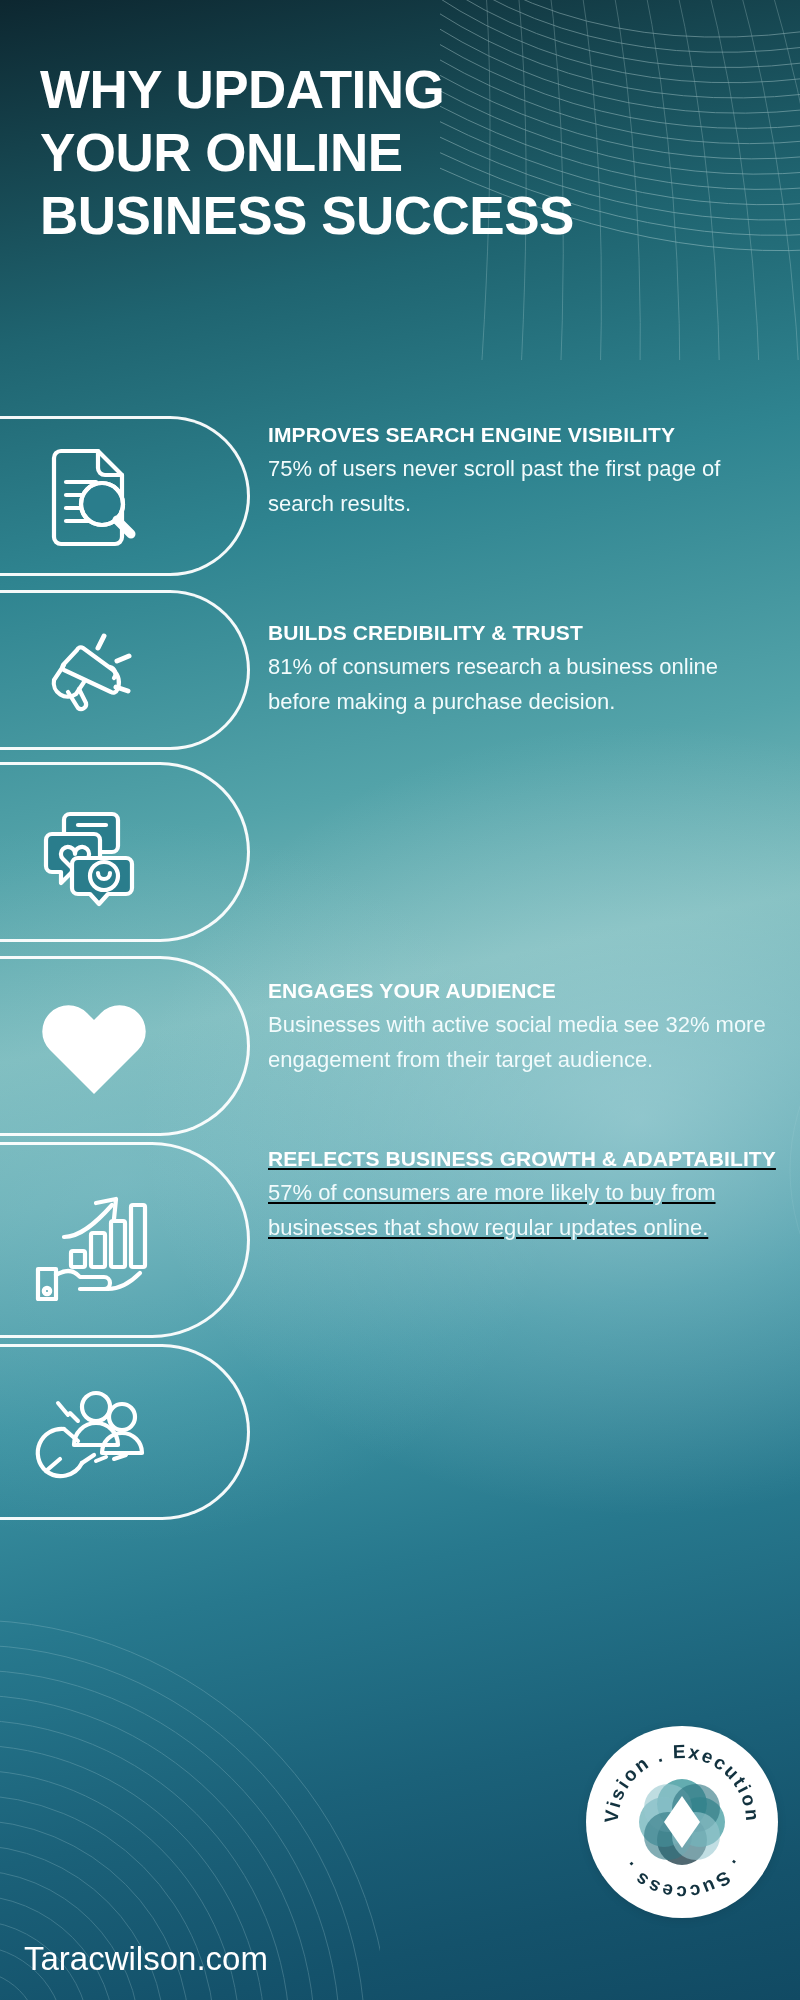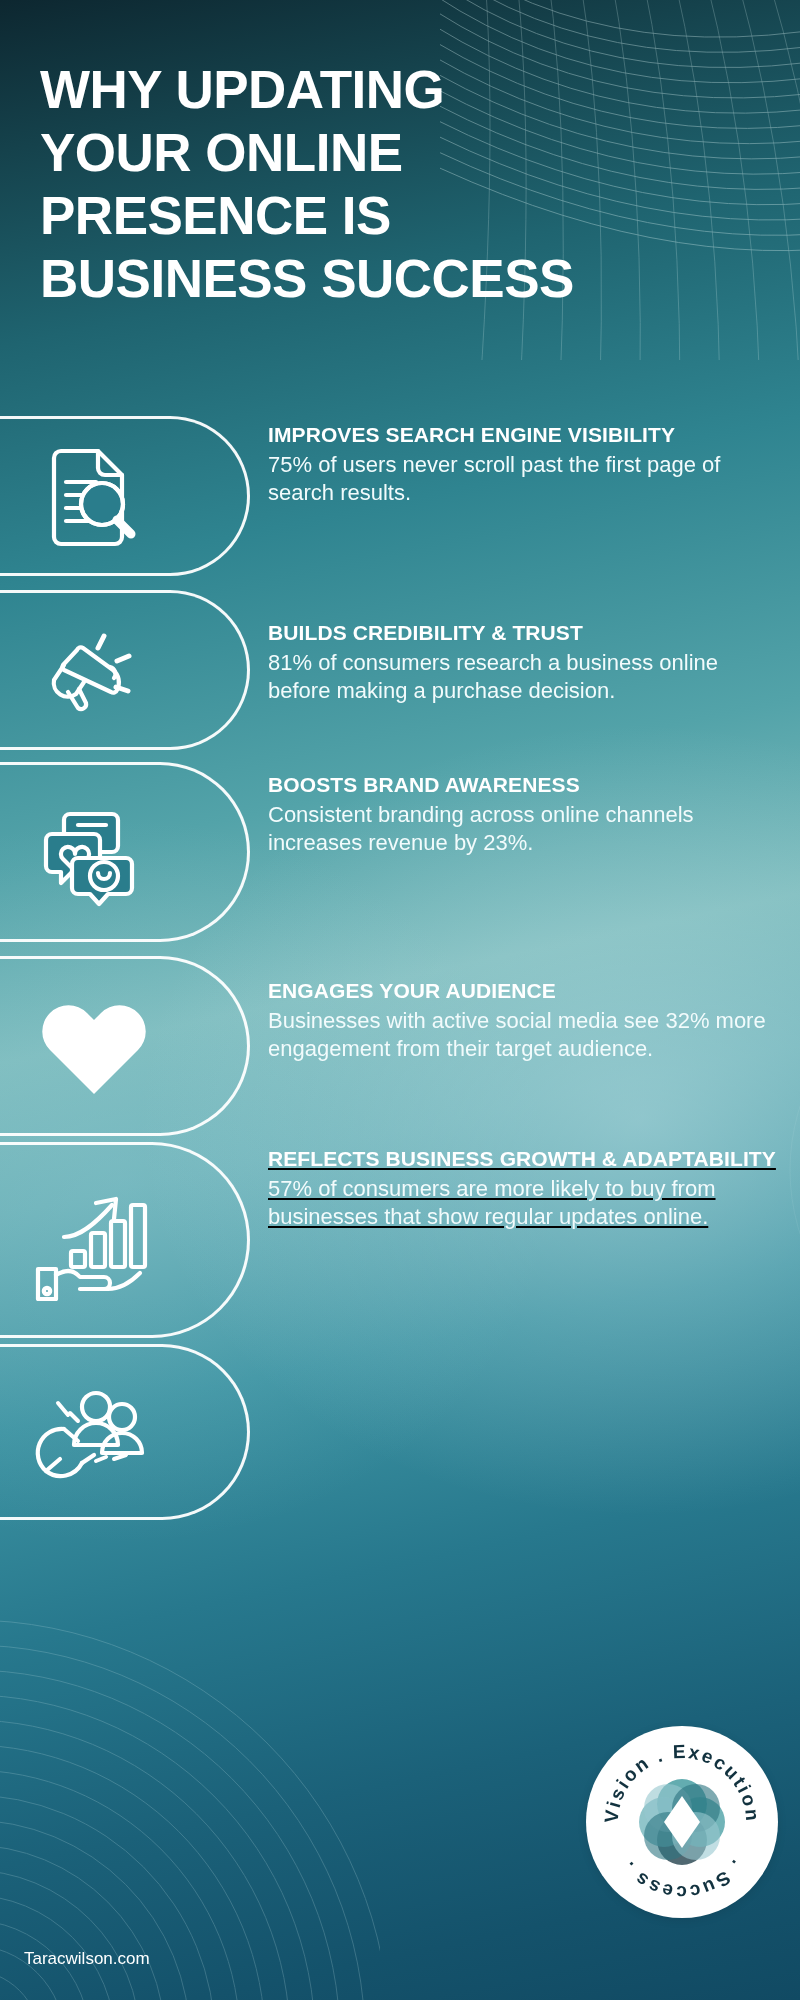--- a/index.html
+++ b/index.html
@@ -56,21 +56,21 @@
     display:flex;align-items:center;justify-content:flex-start;
     padding-left:34px;
   }
   .capsule svg{display:block;}
   .copy{flex:1 1 auto;padding-left:18px;padding-right:16px;}
   .row-title{
     color:#ffffff;font-weight:bold;font-size:21px;line-height:25px;
     letter-spacing:.1px;text-transform:uppercase;margin:0 0 4px 0;
   }
   .row-body{
-    color:#f2fbfc;font-size:22px;line-height:28px;font-weight:400;margin:0;
+    color:#f2fbfc;font-size:22px;line-height:35px;font-weight:400;margin:0;
   }
 
   
   .r0 .capsule{height:160px;}
   .r1 .capsule{height:160px;}
   .r2 .capsule{height:180px;}
   .r3 .capsule{height:180px;}
   .r4 .capsule{height:196px;}
   .r5 .capsule{height:176px;}
   .r0{margin-bottom:14px;}
@@ -90,21 +90,21 @@
   .badge{
     position:absolute;right:22px;bottom:82px;width:192px;height:192px;
     border-radius:50%;background:#ffffff;
     box-shadow:0 2px 10px rgba(0,0,0,.10);
   }
   .badge svg{display:block;}
 
   
   .footer{
     position:absolute;left:24px;bottom:26px;
-    color:#ffffff;font-size:17px;line-height:30px;font-weight:400;
+    color:#ffffff;font-size:33px;line-height:30px;font-weight:400;
   }
 </style>
 </head>
 <body>
 
 <div class="poster">
 
   <svg class="deco deco-top" viewBox="0 0 420 400" fill="none">
     <g stroke="#cfe9e9" stroke-width="0.9" opacity="0.75">
       <path d="M -30 -30 Q 150 120 430 60"></path>
@@ -163,21 +163,20 @@
       <circle cx="150" cy="420" r="345"></circle>
       <circle cx="150" cy="420" r="370"></circle>
       <circle cx="150" cy="420" r="395"></circle>
       <circle cx="150" cy="420" r="420"></circle>
     </g>
   </svg>
 
   <h1 class="title">
     <span>WHY UPDATING</span>
     <span>YOUR ONLINE</span>
-    <span>PRESENCE IS</span>
     <span>BUSINESS SUCCESS</span>
   </h1>
 
   <div class="rows">
 
     <div class="row r0">
       <div class="capsule">
         <span>
           <svg width="116" height="116" viewBox="0 0 116 116" fill="none" stroke="#ffffff" stroke-width="4.2" stroke-linecap="round" stroke-linejoin="round">
             <path d="M20 20 a7 7 0 0 1 7-7 h37 l24 24 v62 a7 7 0 0 1 -7 7 H27 a7 7 0 0 1 -7 -7 Z"></path>
@@ -225,24 +224,20 @@
             <path d="M36 22 h42 a6 6 0 0 1 6 6 v26 a6 6 0 0 1 -6 6 h-20 l-12 10 v-10 h-10 a6 6 0 0 1 -6 -6 v-26 a6 6 0 0 1 6 -6 Z" fill="#2a7d8c"></path>
             <path d="M44 33 H72"></path>
               <path d="M44 44 H62"></path>
             <path d="M18 42 h42 a6 6 0 0 1 6 6 v26 a6 6 0 0 1 -6 6 h-22 l-11 11 v-11 h-9 a6 6 0 0 1 -6 -6 v-26 a6 6 0 0 1 6 -6 Z" fill="#2a7d8c"></path>
             <path d="M41 62 a7 7 0 0 0 -12 -5 a7 7 0 0 0 0 10 l12 12 l12 -12 a7 7 0 0 0 0 -10 a7 7 0 0 0 -12 5 Z"></path>
             <path d="M44 66 h48 a6 6 0 0 1 6 6 v24 a6 6 0 0 1 -6 6 h-18 l-9 10 l-9 -10 h-12 a6 6 0 0 1 -6 -6 v-24 a6 6 0 0 1 6 -6 Z" fill="#2a7d8c"></path>
             <circle cx="70" cy="84" r="14"></circle>
             <path d="M64 81 a6 6 0 0 0 12 0"></path>
           </svg>
         </span>
-      </div>
-      <div class="copy">
-        <p class="row-title">BOOSTS BRAND AWARENESS</p>
-        <p class="row-body">Consistent branding across online channels increases revenue by 23%.</p>
       </div>
     </div>
 
     <div class="row r3">
       <div class="capsule">
         <span>
           <svg width="120" height="112" viewBox="0 0 120 112" fill="#ffffff">
             <path d="M60 104 L16 60 a26 26 0 0 1 0 -37 a26 26 0 0 1 37 0 l7 7 l7 -7 a26 26 0 0 1 37 0 a26 26 0 0 1 0 37 Z"></path>
           </svg>
         </span>

